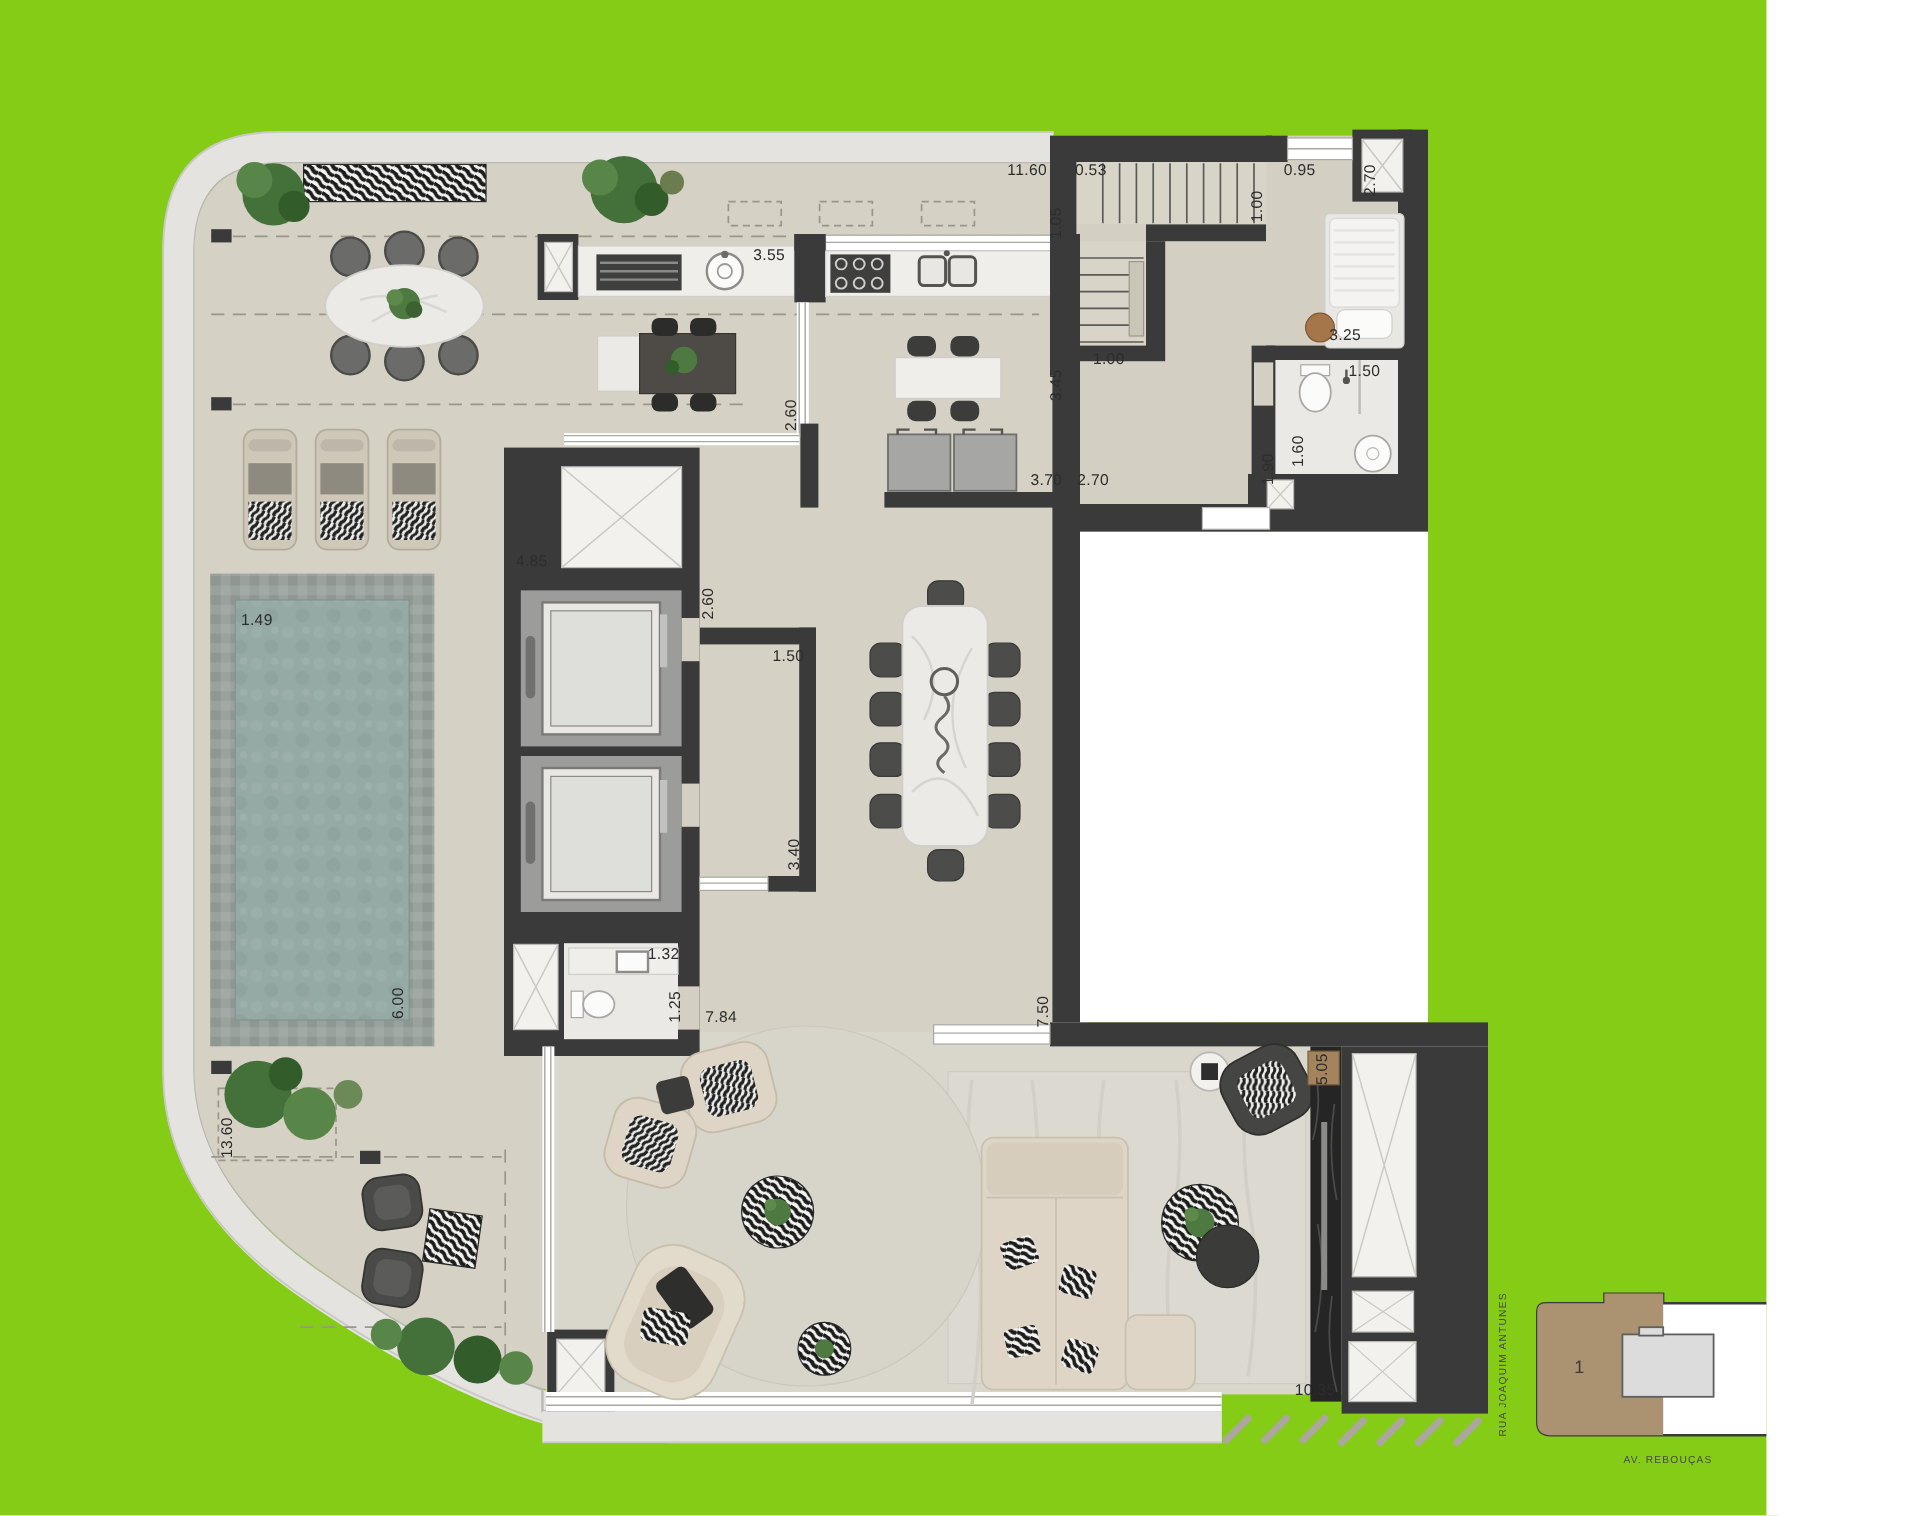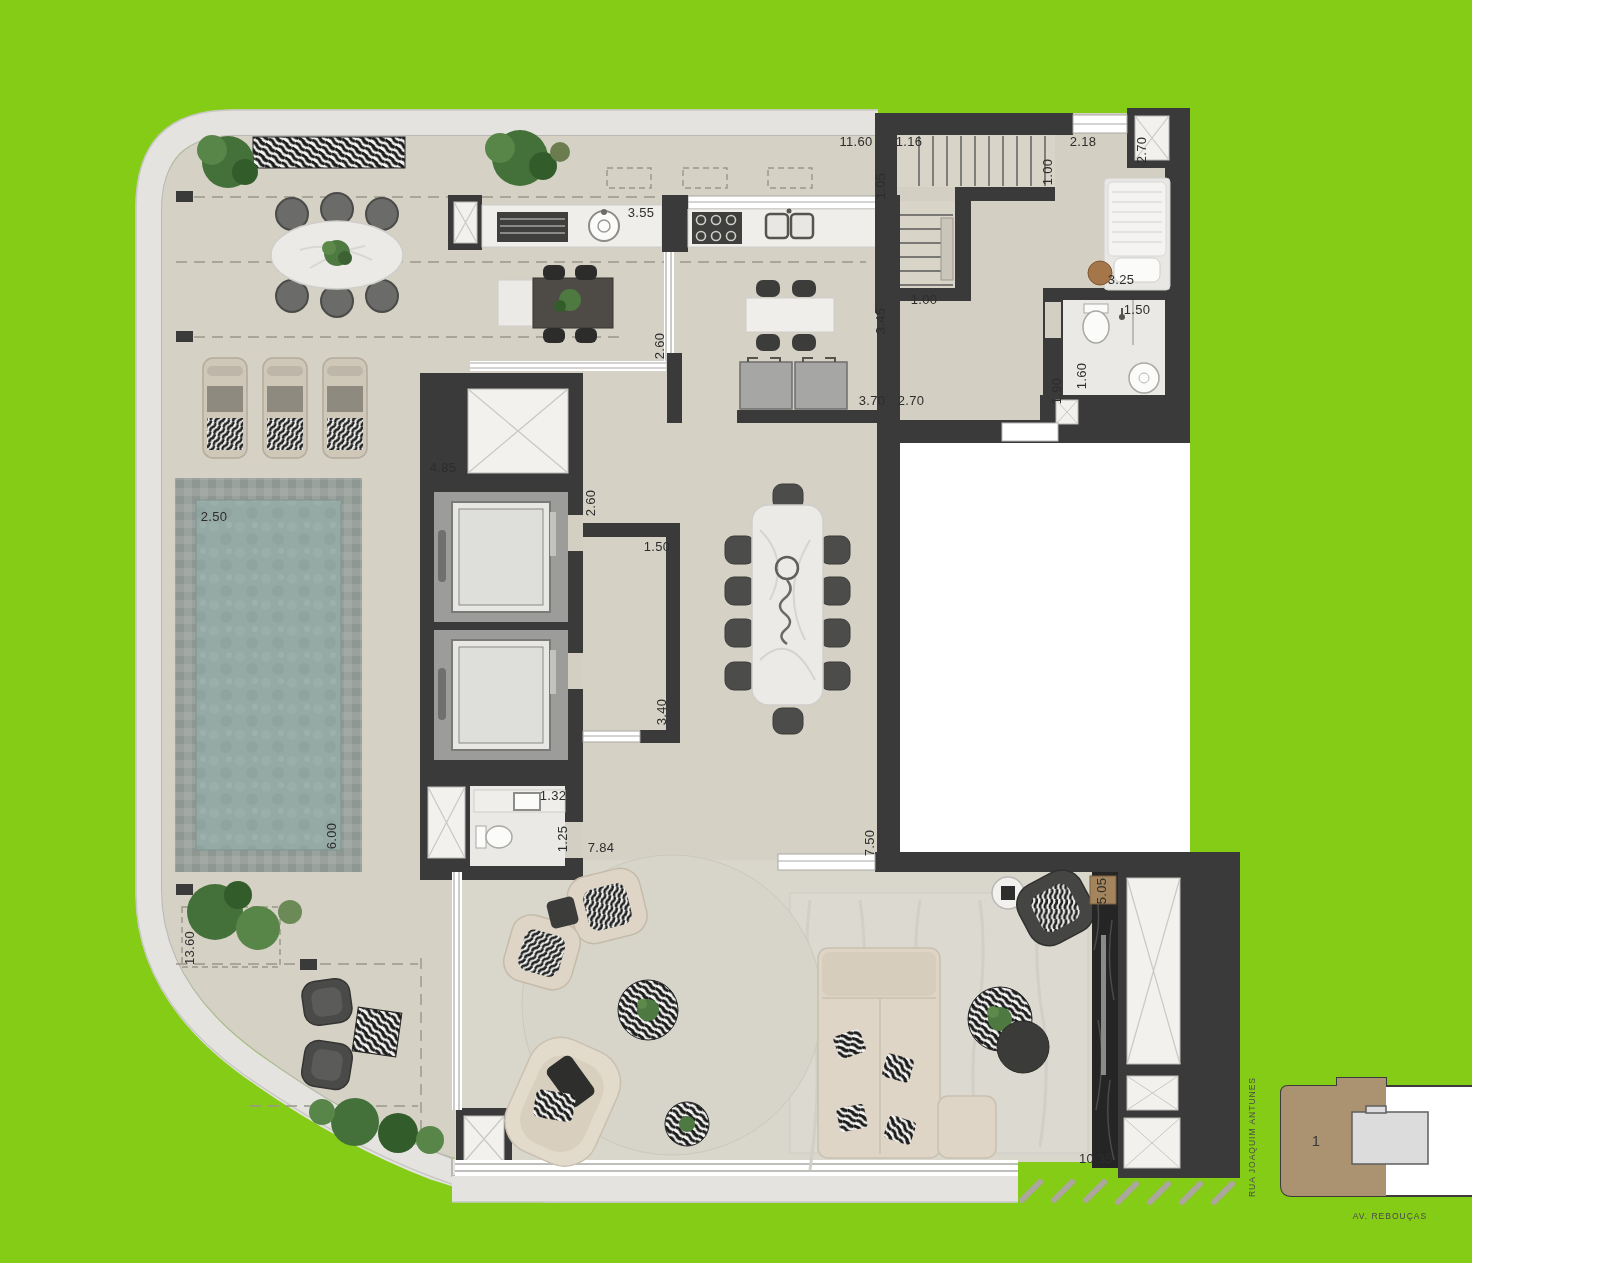--- a/index.html
+++ b/index.html
@@ -513,40 +513,40 @@
     <g>
       <circle cx="1522" cy="1200" r="11" fill="#ffffff" stroke="#1c1c1c" stroke-width="2.5"></circle>
       <line x1="1515" y1="1207" x2="1532" y2="1190" stroke="#1c1c1c" stroke-width="2.5"></line>
       <path d="M1532,1190 l-2,7 l-5,-5 z" fill="#1c1c1c"></path>
     </g>
   </g>
 </svg>
 
 <div>
   <span class="dim" style="left:856px;top:141px">11.60</span>
-  <span class="dim" style="left:909px;top:141px">1.16</span>
-  <span class="dim" style="left:1083px;top:141px">2.18</span>
+  <span class="dim" style="left:909px;top:141px">0.53</span>
+  <span class="dim" style="left:1083px;top:141px">0.95</span>
   <span class="dim v" style="left:1141px;top:150px">2.70</span>
   <span class="dim v" style="left:880px;top:186px">1.05</span>
   <span class="dim v" style="left:1047px;top:172px">1.00</span>
   <span class="dim" style="left:641px;top:212px">3.55</span>
   <span class="dim v" style="left:880px;top:321px">3.45</span>
   <span class="dim" style="left:924px;top:299px">1.00</span>
   <span class="dim" style="left:1121px;top:279px">3.25</span>
   <span class="dim" style="left:1137px;top:309px">1.50</span>
   <span class="dim v" style="left:1081px;top:376px">1.60</span>
   <span class="dim v" style="left:1056px;top:391px">1.90</span>
   <span class="dim" style="left:872px;top:400px">3.70</span>
   <span class="dim" style="left:911px;top:400px">2.70</span>
   <span class="dim v" style="left:659px;top:346px">2.60</span>
   <span class="dim" style="left:443px;top:467px">4.85</span>
   <span class="dim v" style="left:590px;top:503px">2.60</span>
   <span class="dim" style="left:657px;top:546px">1.50</span>
   <span class="dim v" style="left:661px;top:712px">3.40</span>
-  <span class="dim" style="left:214px;top:516px">2.50</span>
+  <span class="dim" style="left:214px;top:516px">1.49</span>
   <span class="dim v" style="left:331px;top:836px">6.00</span>
   <span class="dim" style="left:553px;top:795px">1.32</span>
   <span class="dim v" style="left:562px;top:839px">1.25</span>
   <span class="dim" style="left:601px;top:847px">7.84</span>
   <span class="dim v" style="left:869px;top:843px">7.50</span>
   <span class="dim v" style="left:189px;top:948px">13.60</span>
   <span class="dim v" style="left:1101px;top:891px">5.05</span>
   <span class="dim" style="left:1096px;top:1158px">10.35</span>
 </div>
 

